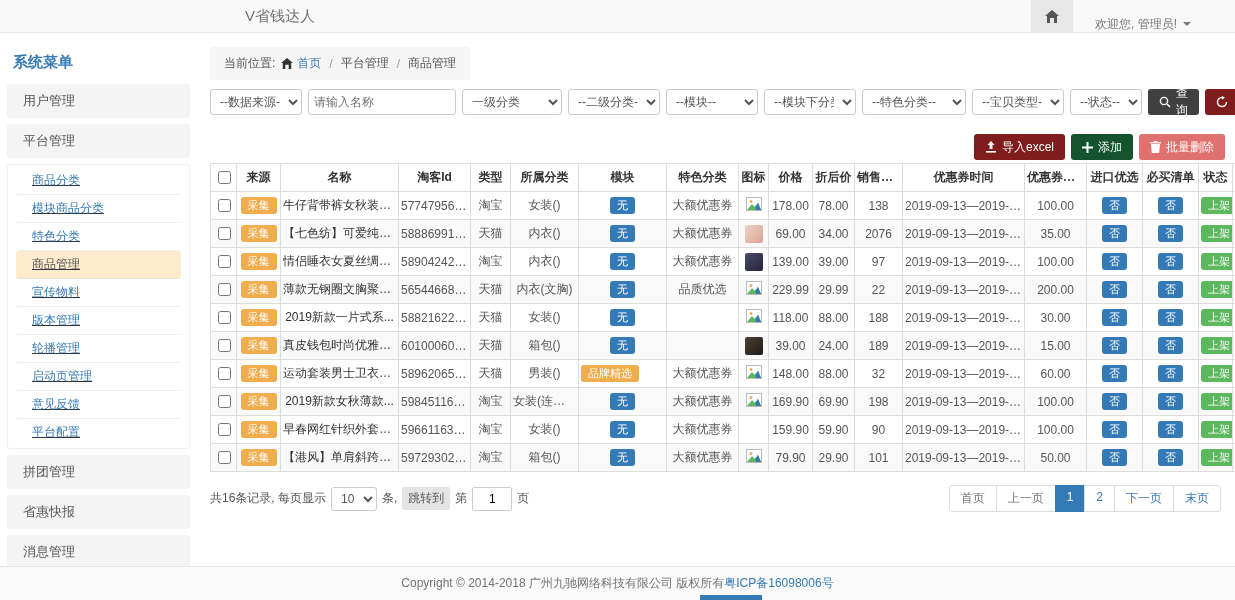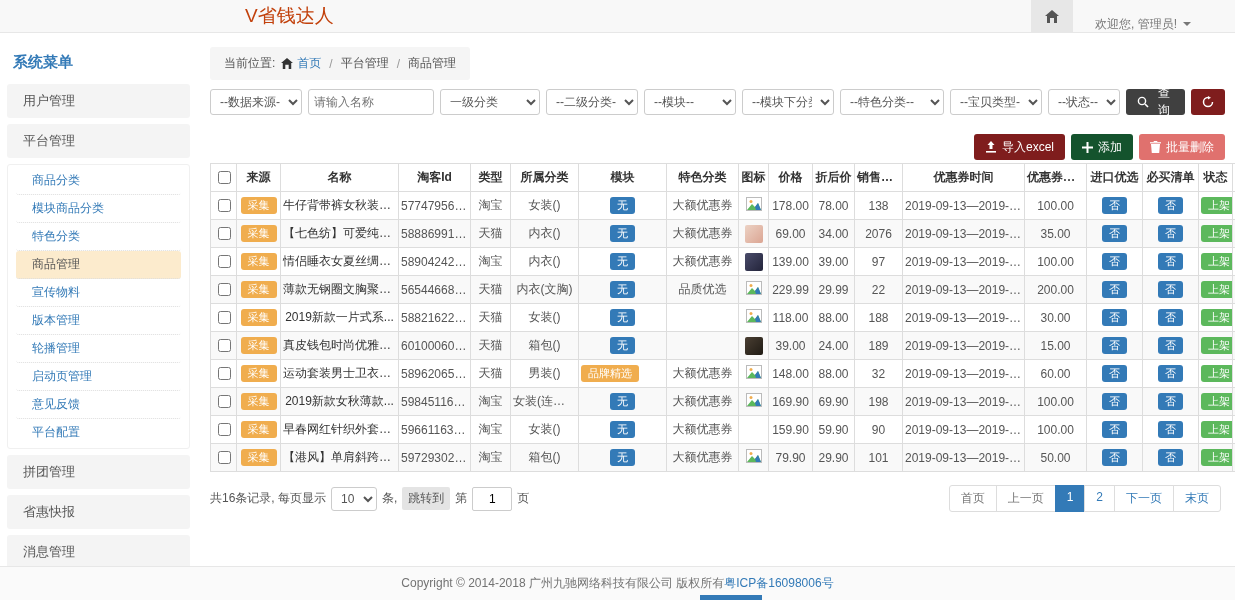--- a/index.html
+++ b/index.html
@@ -5,35 +5,35 @@
   * { box-sizing: border-box; }
   html,body { margin:0; padding:0; }
   body {
     width:1235px; height:600px; position:relative; overflow:hidden;
     background:#fff; color:#333;
     font-family:"Liberation Sans","DejaVu Sans",sans-serif; font-size:12px;
   }
   
   .navbar { height:33px; background:#f8f8f8; border-bottom:1px solid #e7e7e7;
     display:flex; align-items:stretch; }
-  .brand { margin-left:245px; align-self:center; font-size:19px; color:#c2410c; }
+  .brand { margin-left:245px; align-self:center; font-size:15px; color:#737373; }
   .nav-right { margin-left:auto; display:flex; align-items:stretch; }
   .home-btn { width:42px; background:#e7e7e7; display:flex; align-items:center;
     justify-content:center; cursor:pointer; }
   .welcome { display:flex; align-items:center; gap:6px; padding:16px 44px 0 22px;
     color:#777; cursor:pointer; }
   .caret { width:0; height:0; border-left:4px solid transparent;
     border-right:4px solid transparent; border-top:4px solid #777; }
   
   .sidebar { position:absolute; left:7px; top:45px; width:183px; }
   .sidebar-title { color:#337ab7; font-size:15px; font-weight:bold; padding:8px 6px 12px; }
   .group-header { background:#f4f4f4; border-radius:3px; padding:8px 16px;
     margin-bottom:6px; color:#555; font-size:13px; cursor:pointer; }
   .group-items { background:#fff; border:1px solid #f0f0f0; border-radius:3px;
-    margin-bottom:6px; padding:2px 8px; }
+    margin-bottom:6px; padding:2px 8px;text-decoration:underline; }
   .group-item { padding:5px 10px 5px 16px; border-bottom:1px dotted #ddd;
     color:#337ab7; font-size:12px; cursor:pointer; border-radius:3px; }
   .group-item:last-child { border-bottom:none; }
   .group-item.active { background:#fcebcd; color:#555; }
   
   .main { position:absolute; left:210px; top:47px; width:1015px; }
   .breadcrumb { display:inline-flex; align-items:center; background:#f5f5f5;
     border-radius:3px; padding:8px 14px; color:#555; }
   .breadcrumb .bc-home { margin:0 4px 0 6px; display:flex; }
   .breadcrumb .link { color:#337ab7; cursor:pointer; }
@@ -146,21 +146,21 @@
     <span class="link">首页</span>
     <span class="sep">/</span>
     <span>平台管理</span>
     <span class="sep">/</span>
     <span>商品管理</span>
   </div>
 
   <div class="filter-bar">
     <span id="filter-controls" style="display:flex;gap:6px;align-items:center;">
         <select class="ctrl" style="width: 92px;"><option>--数据来源--</option></select>
-        <input class="ctrl" placeholder="请输入名称" style="width: 126px;">
+        <input class="ctrl" placeholder="请输入名称" style="width: 148px;">
         <select class="ctrl" style="width: 100px;"><option>一级分类</option></select>
         <select class="ctrl" style="width: 92px;"><option>--二级分类--</option></select>
         <select class="ctrl" style="width: 92px;"><option>--模块--</option></select>
         <select class="ctrl" style="width: 92px;"><option>--模块下分类--</option></select>
         <select class="ctrl" style="width: 104px;"><option>--特色分类--</option></select>
         <select class="ctrl" style="width: 92px;"><option>--宝贝类型--</option></select>
         <select class="ctrl" style="width: 72px;"><option>--状态--</option></select>
       </span>
     <button class="btn btn-primary">
       <span>

